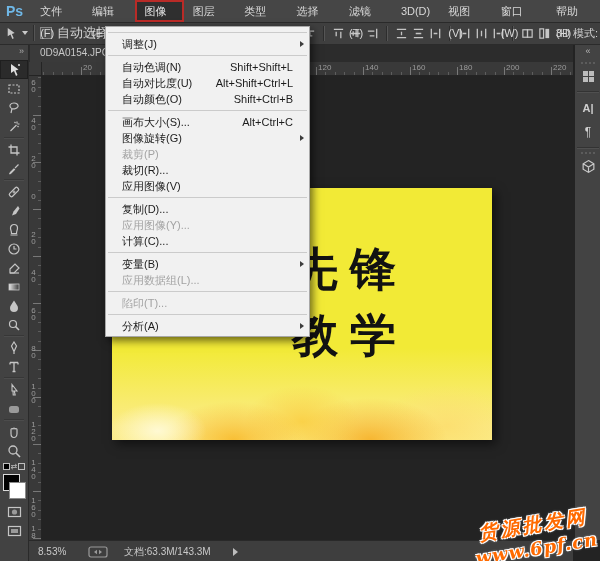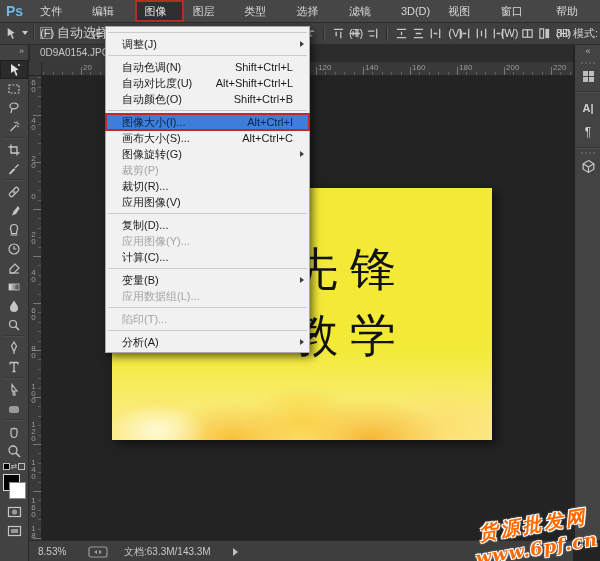--- a/index.html
+++ b/index.html
@@ -56,21 +56,21 @@
   .vr-ticks-s{position:absolute;top:6px;right:0;height:100%;width:3px;
       background:repeating-linear-gradient(to bottom,#5d5d5d 0 1px,transparent 1px 9.4px);}
   .vr-ticks-b{position:absolute;top:6px;right:0;height:100%;width:8px;
       background:repeating-linear-gradient(to bottom,#787878 0 1px,transparent 1px 47px);}
   .vnum{position:absolute;left:1px;font-size:8px;color:#9b9b9b;writing-mode:vertical-rl;text-orientation:upright;letter-spacing:-2px;}
   .rcorner{left:28px;top:62px;width:13px;height:13px;background:#3a3a3a;border-right:1px solid #242424;border-bottom:1px solid #242424;z-index:3;}
 
   
   .canvas{left:112px;top:188px;width:380px;height:252px;background:#f2ea36;z-index:1;overflow:hidden;
           box-shadow:4px 4px 10px rgba(0,0,0,.55);}
-  .cv-text{position:absolute;color:#121212;font-weight:400;font-size:46px;letter-spacing:12px;
+  .cv-text{position:absolute;color:#121212;font-weight:700;font-size:46px;letter-spacing:12px;
            font-family:"DejaVu Sans","Liberation Sans",sans-serif;line-height:1;}
   .cv-l1{left:180px;top:58px;} .cv-l2{left:180px;top:124px;}
   .watercolor{position:absolute;left:0;bottom:0;width:100%;height:92px;
     background:
       radial-gradient(70px 40px at 12% 90%, rgba(255,250,215,.95) 0%, rgba(255,250,215,0) 70%),
       radial-gradient(100px 55px at 32% 100%, rgba(248,186,44,.9) 0%, rgba(248,186,44,0) 70%),
       radial-gradient(80px 50px at 50% 80%, rgba(250,205,63,.85) 0%, rgba(250,205,63,0) 72%),
       radial-gradient(110px 60px at 68% 100%, rgba(246,176,40,.9) 0%, rgba(246,176,40,0) 70%),
       radial-gradient(90px 55px at 88% 85%, rgba(252,222,110,.9) 0%, rgba(252,222,110,0) 75%),
       linear-gradient(to bottom, rgba(253,233,142,0) 0%, rgba(253,236,150,.85) 85%);}
@@ -439,35 +439,31 @@
 
   <div class="abs menu">
     <div class="msep"></div>
     <div class="mi">
         <span>调整(J)</span>
         <span class="sub-arrow"></span>
       </div>
     <div class="msep"></div>
     <div class="mi">
         <span>自动色调(N)</span>
-        <span class="sh">Shift+Ctrl+L</span>
+        <span class="sh">Shift+Shift+L</span>
       </div>
     <div class="mi">
         <span>自动对比度(U)</span>
         <span class="sh">Alt+Shift+Ctrl+L</span>
       </div>
     <div class="mi">
         <span>自动颜色(O)</span>
         <span class="sh">Shift+Ctrl+B</span>
       </div>
     <div class="msep"></div>
-    <div class="mi hl">
-        <span>图像大小(I)...</span>
-        <span class="sh">Alt+Ctrl+I</span>
-      </div>
     <div class="mi">
         <span>画布大小(S)...</span>
         <span class="sh">Alt+Ctrl+C</span>
       </div>
     <div class="mi">
         <span>图像旋转(G)</span>
         <span class="sub-arrow"></span>
       </div>
     <div class="mi dis">
         <span>裁剪(P)</span>

